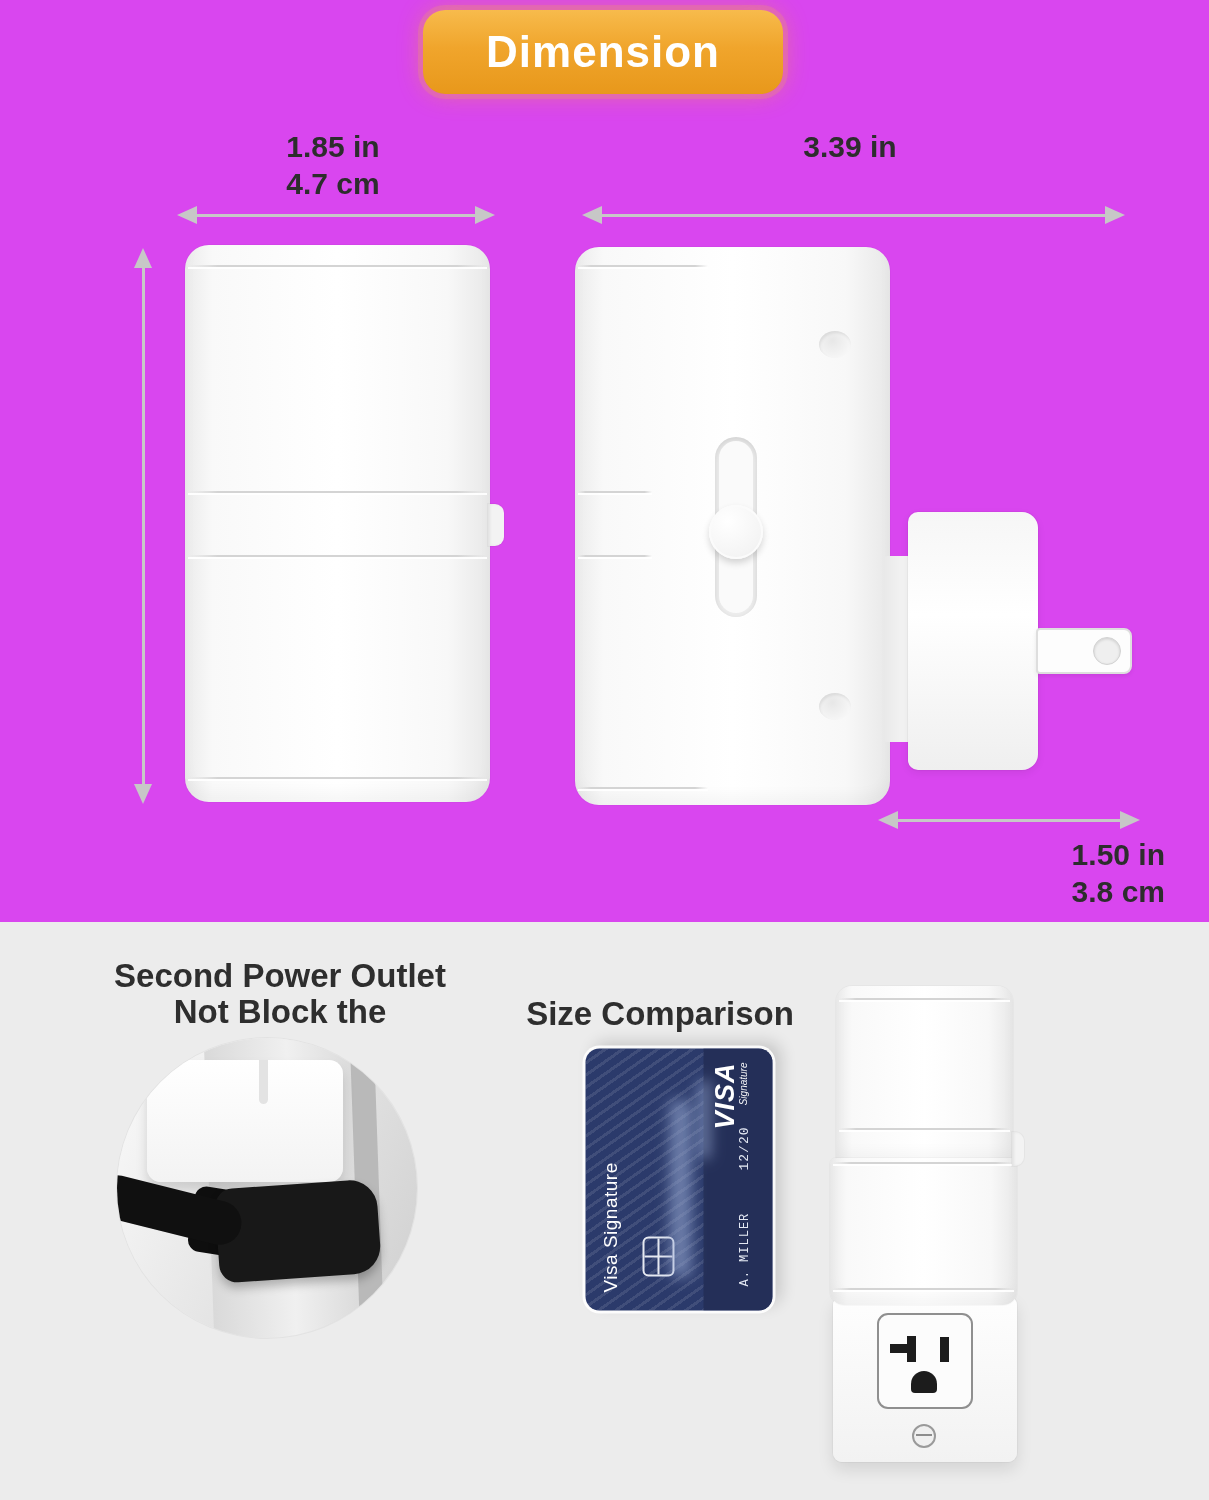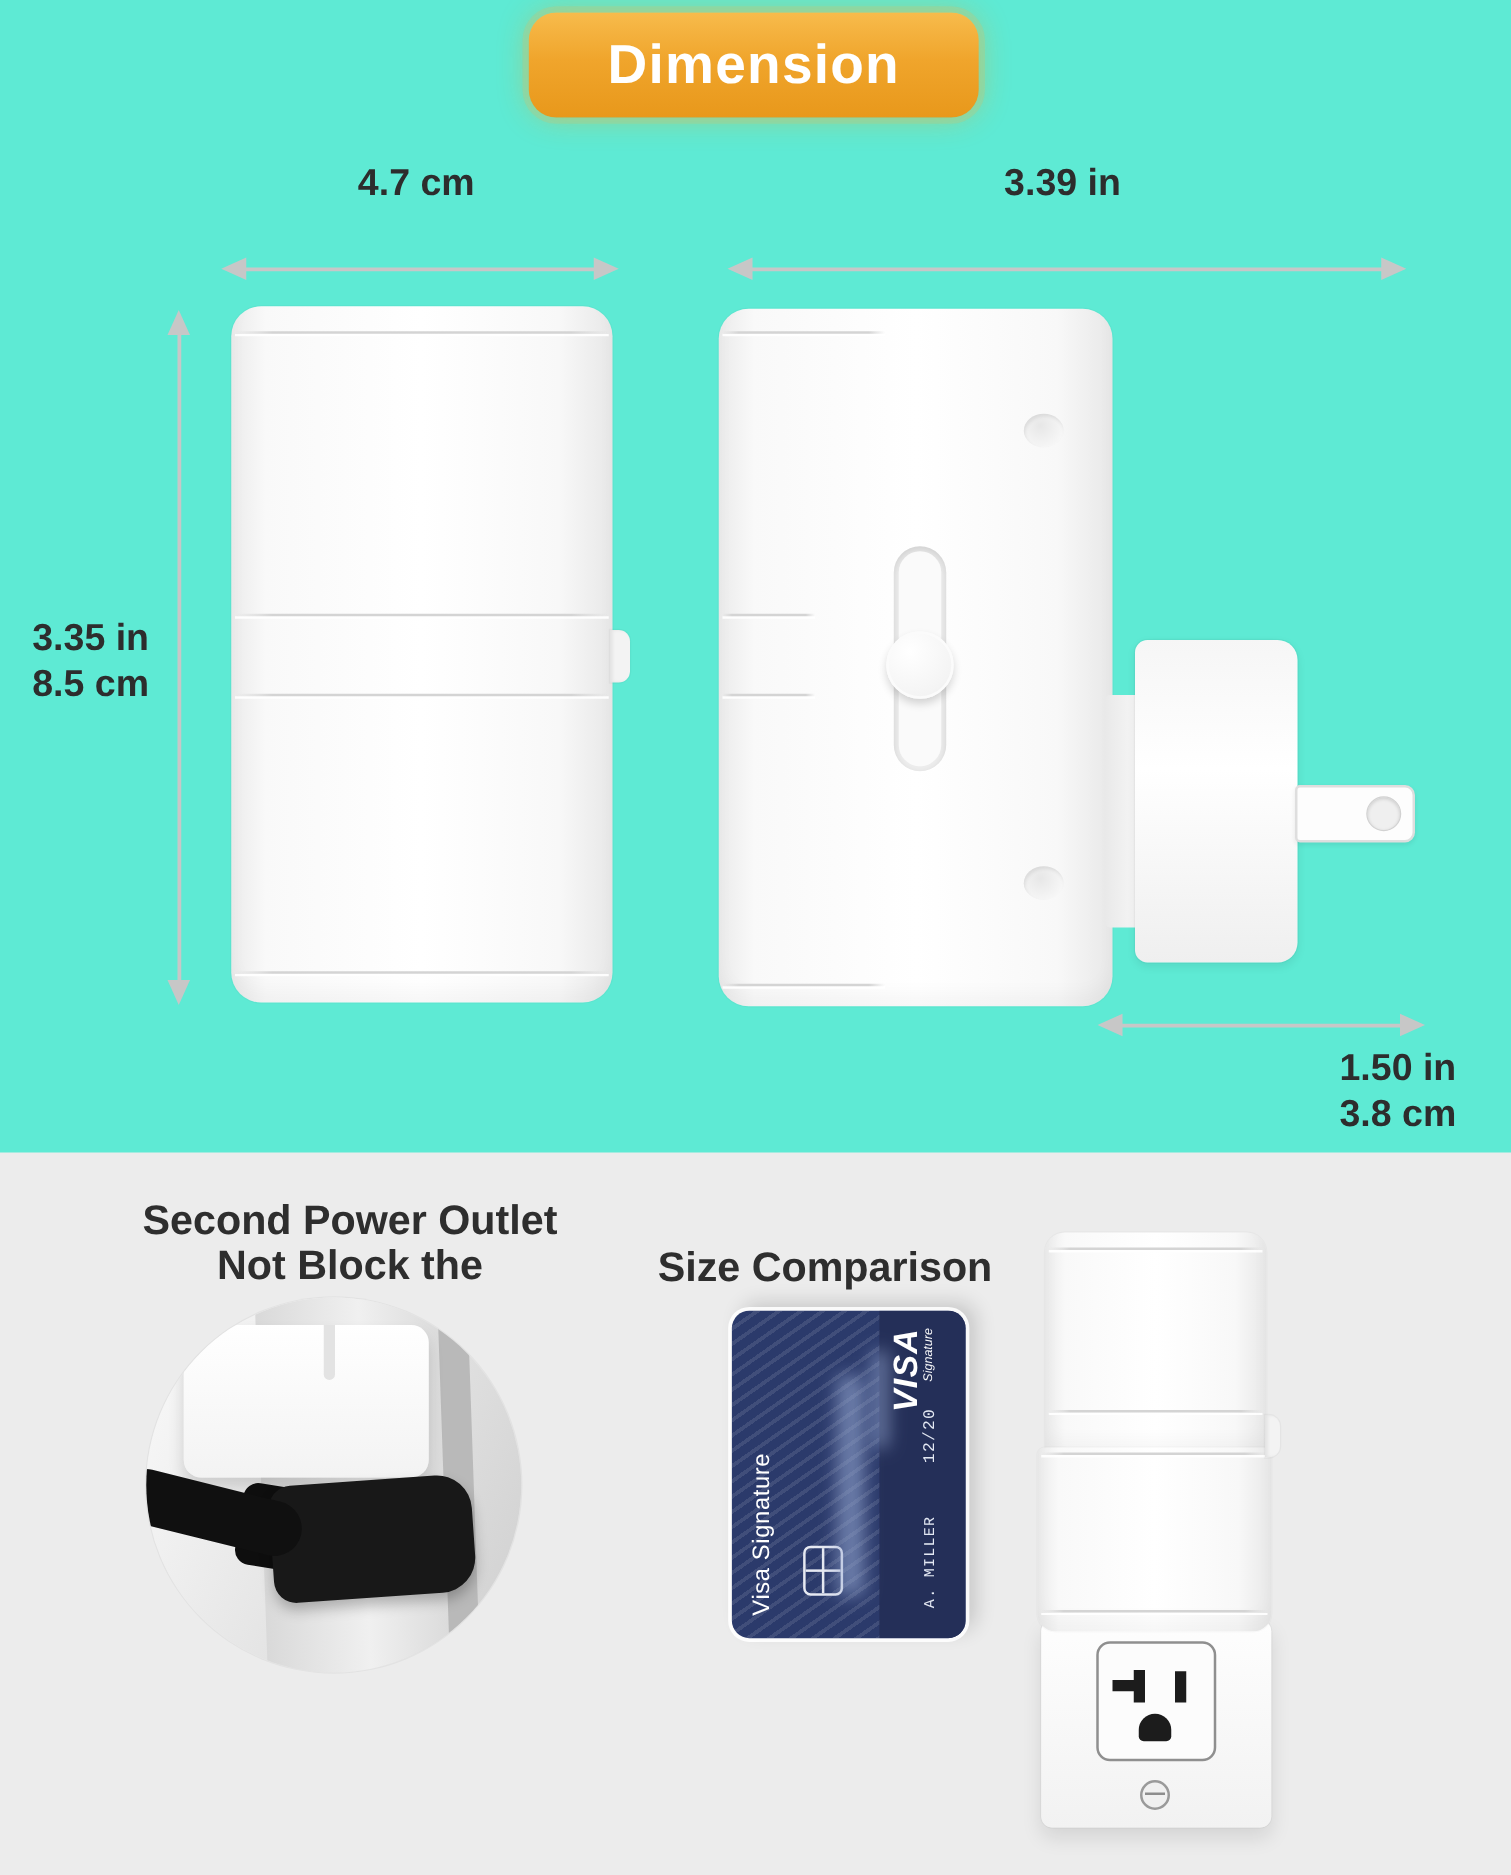--- a/index.html
+++ b/index.html
@@ -1,16 +1,16 @@
 <!DOCTYPE html>
 <html><head>
 <meta charset="utf-8">
 <style>
   html,body{margin:0;padding:0;background:#fff;}
-  .canvas{position:relative;width:1209px;height:1500px;background:#5eead4;overflow:hidden;
+  .canvas{position:relative;width:1209px;height:1500px;background:#d946ef;overflow:hidden;
           font-family:"Liberation Sans",sans-serif;color:#2d2d2d;}
   .abs{position:absolute;}
 
   
   .badge{left:423px;top:10px;width:360px;height:84px;border-radius:22px;
          background:linear-gradient(180deg,#f7bb4c 0%,#f0a52c 45%,#e8981b 100%);
          box-shadow:0 0 0 5px rgba(247,184,72,.18),0 0 24px rgba(243,166,38,.45);
          display:flex;align-items:center;justify-content:center;}
   .badge span{font-size:44px;font-weight:bold;color:#ffffff;letter-spacing:1px;}
 
@@ -115,37 +115,34 @@
 
 <div class="canvas">
 
   <div class="abs bottom"></div>
 
   <div class="abs badge">
     <span>Dimension</span>
   </div>
 
   <div class="abs dim" style="left:183px;top:128px;width:300px;">
+    <div>1.85 in</div>
     <div>4.7 cm</div>
   </div>
   <div class="abs harrow" style="left:177px;top:205px;width:318px;">
     <div class="line"></div>
   </div>
 
   <div class="abs dim" style="left:700px;top:128px;width:300px;">
     <div>3.39 in</div>
   </div>
   <div class="abs harrow" style="left:582px;top:205px;width:543px;">
     <div class="line"></div>
   </div>
 
-  <div class="abs dim" style="left:10px;top:492px;width:125px;">
-    <div>3.35 in</div>
-    <div>8.5 cm</div>
-  </div>
   <div class="abs varrow" style="left:133px;top:248px;height:556px;">
     <div class="line"></div>
   </div>
 
   <div class="abs harrow" style="left:878px;top:810px;width:262px;">
     <div class="line"></div>
   </div>
   <div class="abs dim" style="left:880px;top:836px;width:285px;text-align:right;">
     <div>1.50 in</div>
     <div>3.8 cm</div>

